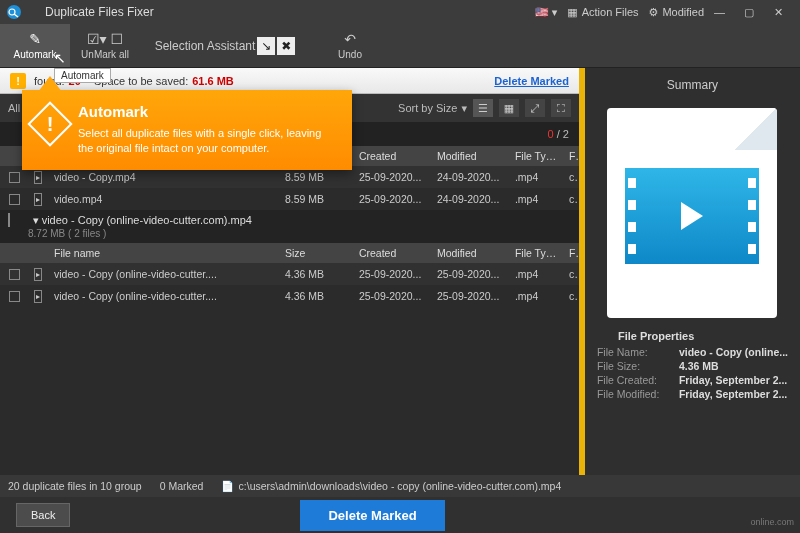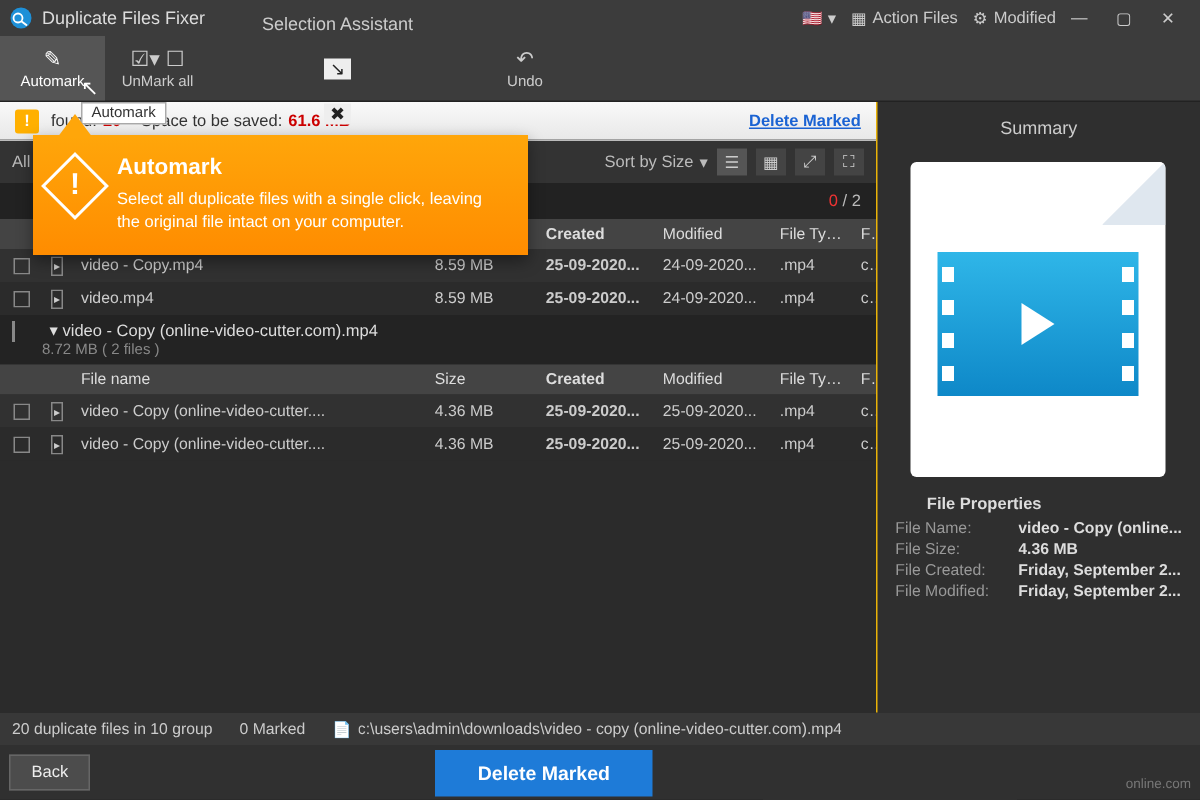--- a/index.html
+++ b/index.html
@@ -1,34 +1,34 @@
 <!DOCTYPE html>
 <html><head>
 <meta charset="utf-8">
 <style>
   * { box-sizing: border-box; margin: 0; padding: 0; font-family: "Segoe UI", Arial, sans-serif; }
   body { background: #2a2a2a; width: 800px; height: 533px; overflow: hidden; color: #ddd; font-size: 11px; }
-  .titlebar { height: 24px; background: #3c3c3c; display: flex; align-items: center; padding: 0 6px; }
+  .titlebar { height: 24px; background: #3c3c3c; display: flex; align-items: center; padding: 0 6px; gap: 17px; }
   .titlebar .logo { width: 16px; height: 16px; margin-right: 6px; display:flex;align-items:center;justify-content:center;}
   .titlebar .title { font-size: 12px; color: #ddd; flex: 0 0 auto; }
   .titlebar .spacer { flex: 1; }
   .titlebar .tb-right { display:flex; align-items:center; gap:10px; color:#ccc;}
   .titlebar .tb-right span { display:flex; align-items:center; gap:4px;}
   .winbtn { width:20px; text-align:center; cursor:default;}
   .toolbar { height: 44px; background: #3c3c3c; display:flex; align-items:stretch; border-bottom:1px solid #222;}
   .tool { width:70px; display:flex; flex-direction:column; align-items:center; justify-content:center; gap:2px; font-size:10px; color:#ccc; position:relative;}
   .tool.active { background:#555; color:#fff;}
   .tool .ticon { font-size:14px;}
-  .tool.sel { flex-direction:column; width:170px; gap:16px; font-size:12px;text-align:center;}
+  .tool.sel { flex-direction:row; width:170px; gap:2px; font-size:12px;text-align:center;}
   .tool.sel .sq { width:18px;height:18px;background:#eee;color:#222;display:flex;align-items:center;justify-content:center;font-size:12px;}
   .tool.undo { width:80px;}
 
   .main { display:flex; height:calc(533px - 24px - 44px - 22px - 36px); }
   .left { width:586px; display:flex; flex-direction:column; background:#2b2b2b; }
-  .right { flex:1; background:#2f2f2f; border-left:1px solid #eab308; display:flex;flex-direction:column;}
+  .right { flex:1; background:#2f2f2f; border-left:6px solid #eab308; display:flex;flex-direction:column;}
 
   .infobar { height:26px; background:linear-gradient(#f9f9f9,#e8e8e8); display:flex; align-items:center; padding:0 10px; color:#333; font-size:11px; border-bottom:1px solid #bbb;}
   .infobar .warn { width:16px;height:16px; background:#ffb000; border-radius:2px; margin-right:8px; display:flex;align-items:center;justify-content:center;color:#fff;font-weight:bold;}
   .infobar .num { color:#c00; font-weight:bold; margin:0 4px;}
   .infobar .dm { margin-left:auto; color:#1a63d3; font-weight:bold; text-decoration:underline;}
 
   .filterrow { height:28px; background:#333; display:flex; align-items:center; padding:0 8px; gap:6px; color:#bbb;}
   .filterrow .allf { font-size:11px;}
   .filterrow .rsp { flex:1;}
   .filterrow .sort { display:flex;align-items:center;gap:4px;}
@@ -36,21 +36,21 @@
   .viewbtn.active { background:#555;}
   .counter { background:#222; padding:6px 10px; text-align:right; color:#bbb; font-size:11px;}
   .counter .red{color:#e33;}
 
   .tablehead { display:flex; background:#444; height:20px; align-items:center; font-size:10.5px; color:#ddd;}
   .tablehead > div, .row > div { padding:0 6px; overflow:hidden; white-space:nowrap; text-overflow:ellipsis;}
   .col-cb { width:28px; flex:0 0 28px; display:flex;align-items:center;justify-content:center;}
   .col-play { width:20px; flex:0 0 20px; display:flex;align-items:center;justify-content:center;}
   .col-name { flex:1; }
   .col-size { width:74px; flex:0 0 74px;}
-  .col-created { width:78px; flex:0 0 78px;font-weight:bold;}
+  .col-created { width:78px; flex:0 0 78px;}
   .col-modified { width:78px; flex:0 0 78px;}
   .col-type { width:54px; flex:0 0 54px;}
   .col-f { width:16px; flex:0 0 16px;}
   .row { display:flex; height:22px; align-items:center; font-size:10.5px; color:#ccc; background:#2b2b2b;}
   .row:nth-child(odd){background:#313131;}
   .cb { width:11px;height:11px;border:1px solid #888;}
   .playico { width:13px;height:13px;border:1px solid #888;display:flex;align-items:center;justify-content:center;font-size:8px;}
 
   .group { background:#232323; padding:4px 8px 4px 28px; color:#ddd; font-size:11px;}
   .group .gsub { color:#888; font-size:10px;}
@@ -70,21 +70,21 @@
   .props { padding:6px 12px; font-size:10.5px; color:#bbb;}
   .props .pt { color:#ddd; font-size:11px; font-weight:bold; margin-bottom:4px;padding-left:21px;}
   .props .prow { display:flex; margin:2px 0;}
   .props .prow .k{width:82px;color:#999;}
   .props .prow .v{flex:1;color:#ddd;overflow:hidden;white-space:nowrap;text-overflow:ellipsis;font-weight:bold;}
 
   .statusbar { height:22px; background:#383838; display:flex; align-items:center; font-size:10.5px; color:#ccc; padding:0 8px; gap:18px;}
   .statusbar .path { display:flex;align-items:center;gap:4px; overflow:hidden;}
   .statusbar .path span{overflow:hidden;text-overflow:ellipsis;white-space:nowrap;}
 
-  .footer { height:36px; background:#303030; display:flex; align-items:center; padding:0 6px;}
+  .footer { height:36px; background:#303030; display:flex; align-items:center; padding:0 16px;}
   .back { background:#4c4c4c; padding:5px 14px; font-size:11px; color:#eee; border:1px solid #666;}
   .delbtn { margin-left:230px; background:#1e7bd8; color:#fff; font-weight:bold; font-size:13px; padding:8px 28px;}
 
   
   .auto-tip { position:absolute; top:68px; left:54px; background:#fff; border:1px solid #aaa; padding:1px 6px; font-size:10px; color:#333;}
   .popup { position:absolute; top:90px; left:22px; width:330px; background:linear-gradient(#ffa60a,#ff8c00); color:#fff; padding:12px 14px 14px 56px; font-size:11px; line-height:1.35; box-shadow:0 4px 10px rgba(0,0,0,.4);}
   .popup::before { content:""; position:absolute; top:-14px; left:16px; width:0;height:0; border-left:12px solid transparent;border-right:12px solid transparent;border-bottom:16px solid #ffa60a;}
   .popup .picon { position:absolute; left:12px; top:18px; width:32px; height:32px; border:2px solid #fff; transform:rotate(45deg);}
   .popup .picon::after{content:"!";position:absolute;left:50%;top:50%;transform:translate(-50%,-50%) rotate(-45deg);font-size:20px;font-weight:bold;}
   .popup h3 { font-size:15px; font-weight:bold; margin-bottom:4px;}

